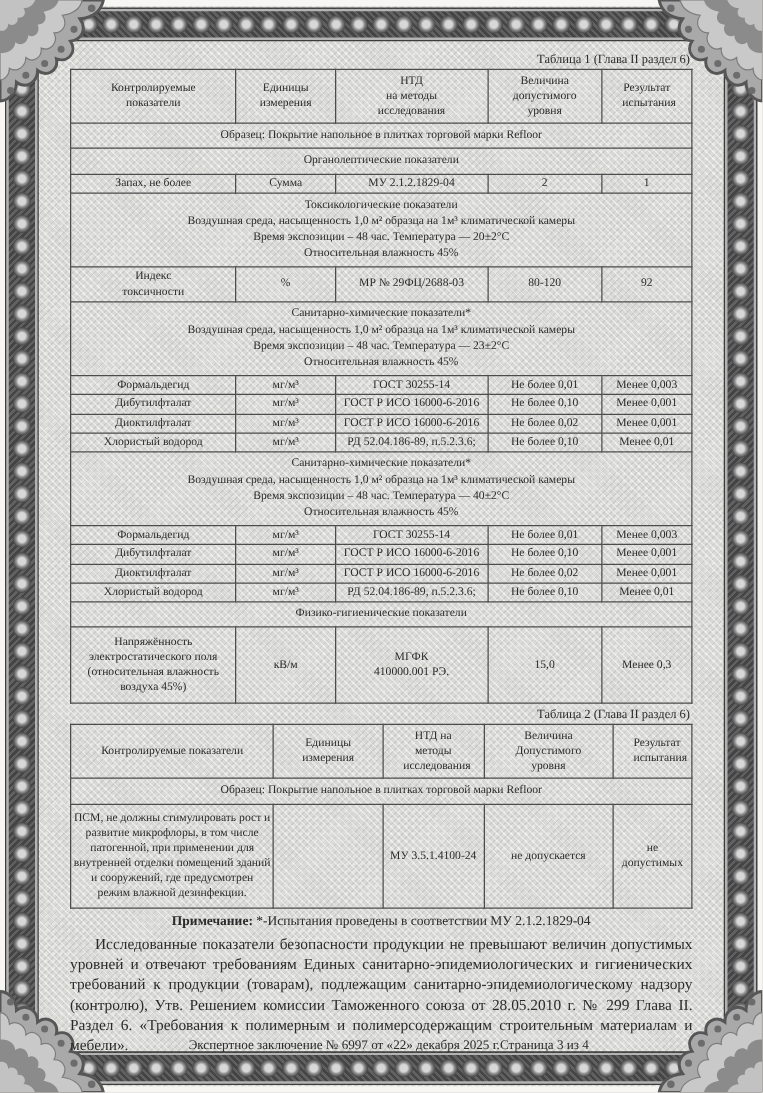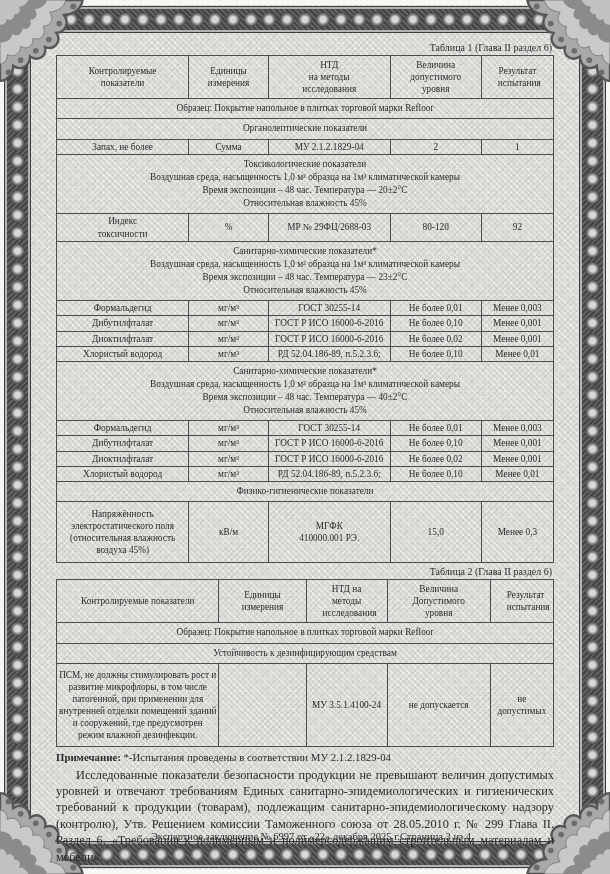--- a/index.html
+++ b/index.html
@@ -47,21 +47,21 @@
   .caption.second{margin-top:3px;}
   table{width:100%;border-collapse:collapse;table-layout:fixed;font-size:9.3px;}
   td,th{border:1px solid #4c4c4c;padding:1px 2px;text-align:center;
     vertical-align:middle;white-space:pre-line;line-height:1.3;font-weight:normal;}
   th{padding:3px 16px;}
   .section-cell{line-height:1.42;padding:3px 2px;text-align:center;}
   #t1 .c0{width:28.8%}#t1 .c1{width:14.7%}#t1 .c2{width:26%}#t1 .c3{width:17.8%}#t1 .c4{width:12.7%}
   #t2 .c0{width:36.9%}#t2 .c1{width:16.7%}#t2 .c2{width:15.1%}#t2 .c3{width:21%}#t2 .c4{width:10.3%}
   #t1 tr:last-child td{padding-top:6px;padding-bottom:6px;}
   #t2 tr:last-child td{padding-top:5px;padding-bottom:5px;}
-  .note{margin-top:4px;font-size:10.8px;line-height:1.25;}
+  .note{margin-top:4px;font-size:10.8px;line-height:1.25;text-align:center;}
   .paras{margin-top:2px;}
   .paras p{font-size:12.3px;line-height:1.33;text-indent:20px;text-align:justify;margin:0;}
   .footer{position:absolute;left:72px;right:60px;bottom:32px;
     display:flex;justify-content:center;font-size:10.5px;}
 </style>
 </head>
 <body>
 
 <div class="sheet">
   <div class="paper"></div>
@@ -237,23 +237,20 @@
 исследования</th>
             <th class="c3">Величина
 Допустимого уровня</th>
             <th class="c4">Результат
 испытания</th>
           </tr>
           <tr>
             <td colspan="5" class="section-cell">Образец: Покрытие напольное в плитках торговой марки Refloor</td>
           </tr>
           <tr>
-            <td colspan="5" class="section-cell">Устойчивость к дезинфицирующим средствам</td>
-          </tr>
-          <tr>
             <td class="c0">ПСМ, не должны стимулировать рост и развитие микрофлоры, в том числе патогенной, при применении для внутренней отделки помещений зданий и сооружений, где предусмотрен режим влажной дезинфекции.</td>
             <td class="c1"></td>
             <td class="c2">МУ 3.5.1.4100-24</td>
             <td class="c3">не допускается</td>
             <td class="c4">не допустимых</td>
           </tr>
         </tbody>
       </table>
 
     <div class="note">

